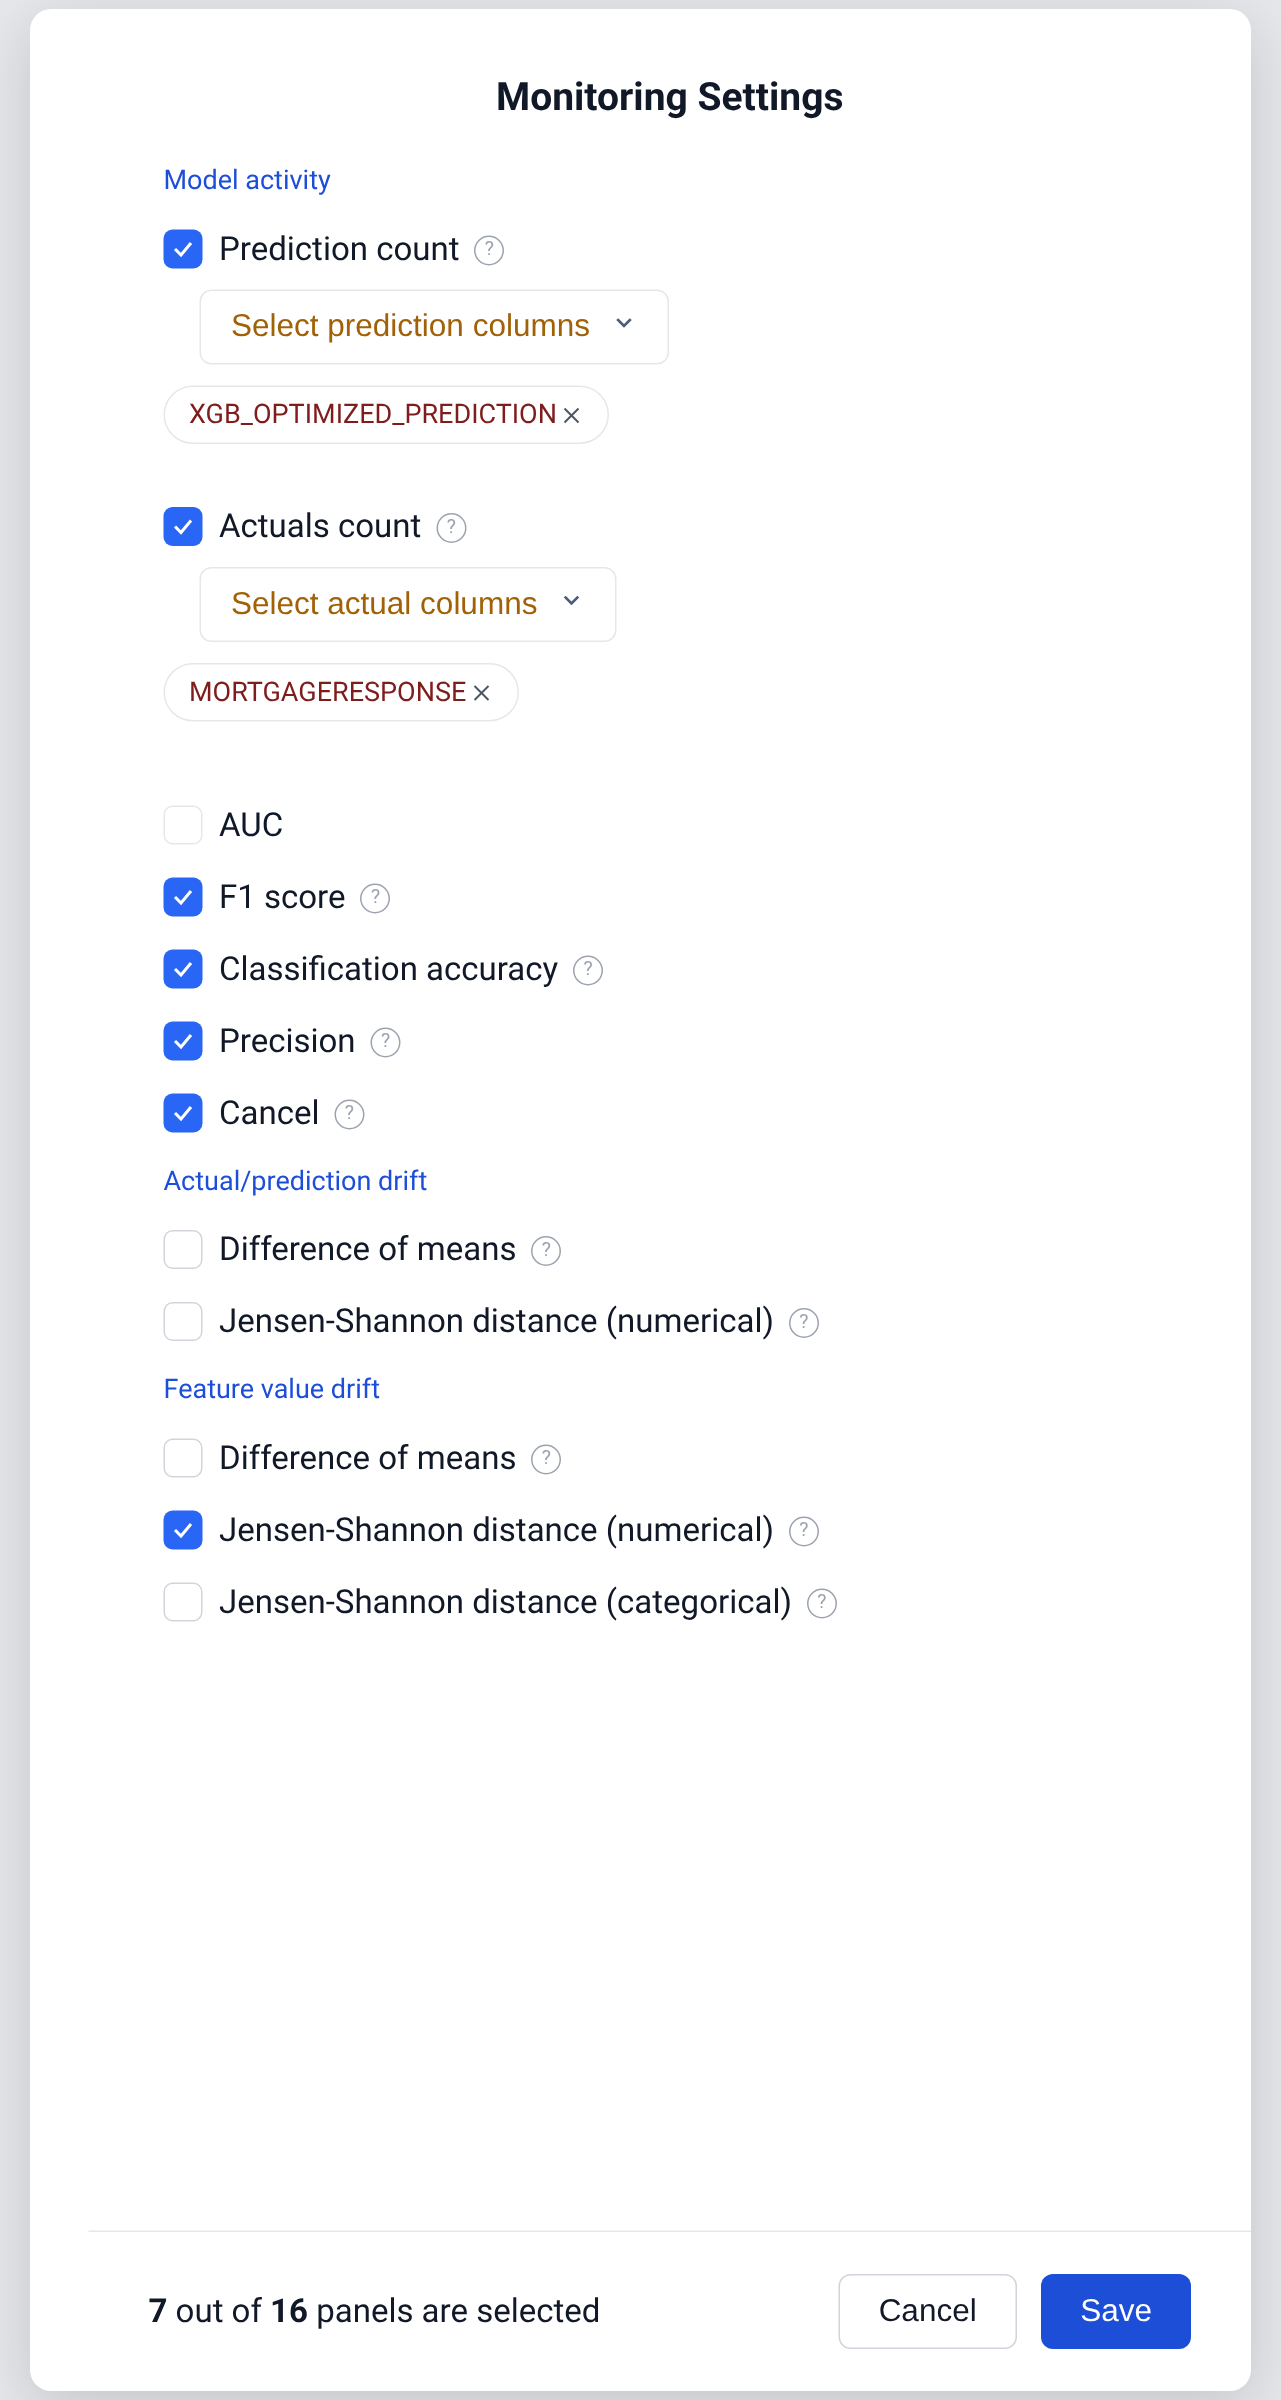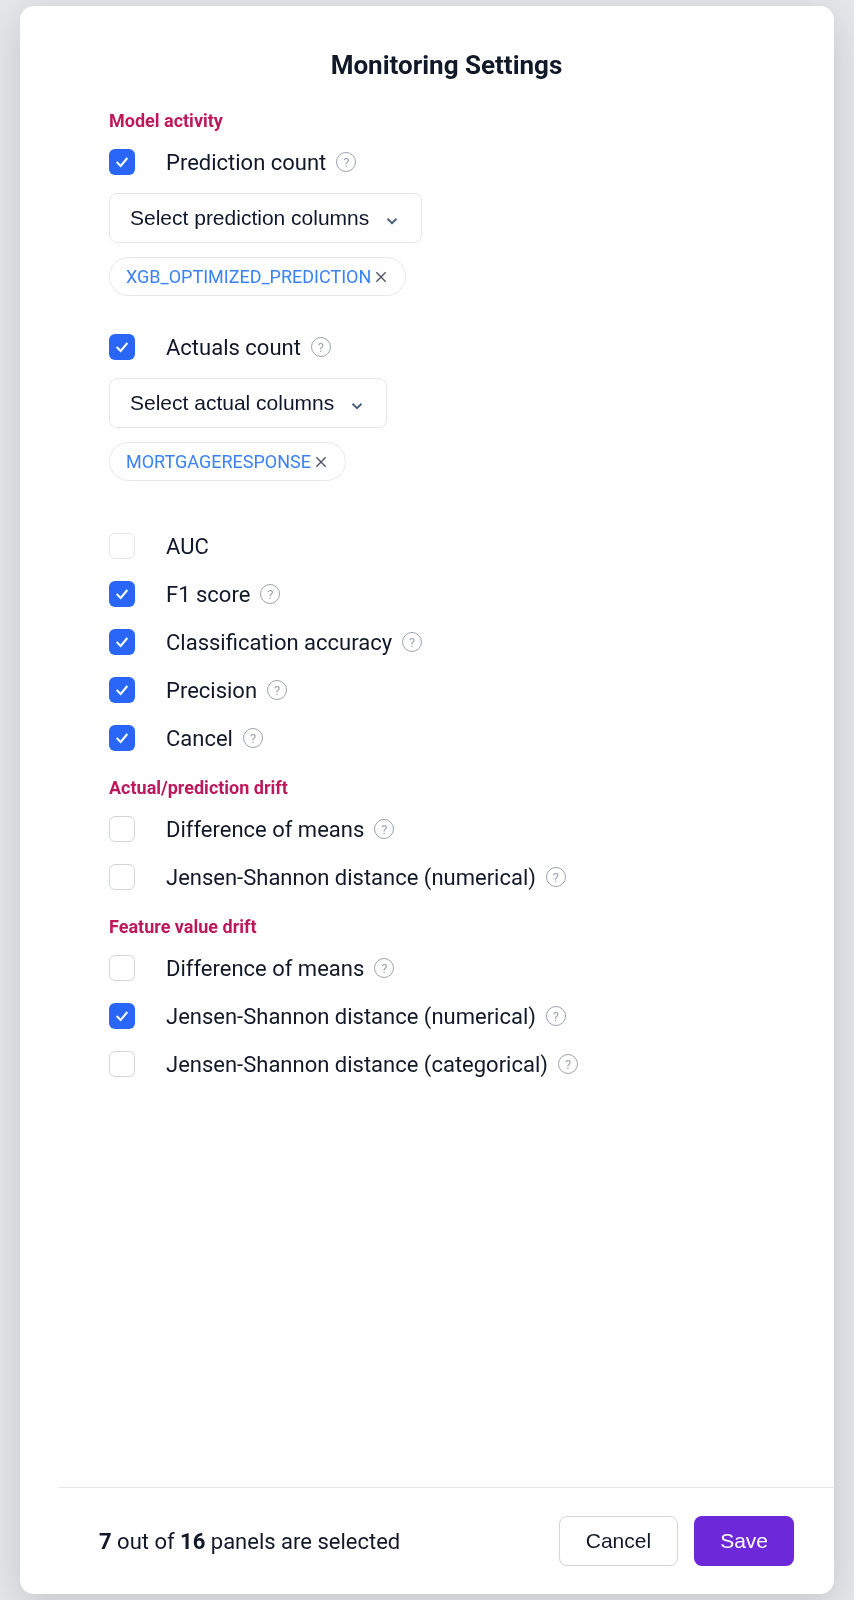--- a/index.html
+++ b/index.html
@@ -42,28 +42,28 @@
       padding: 0 50px 20px;
     }
     .section {
       margin-top: 22px;
     }
     .section:first-child {
       margin-top: 0;
     }
     .section-title {
       font-size: 18px;
-      font-weight: 700;
-      color: #be185d;
+      font-weight: 400;
+      color: #1d4ed8;
       margin-bottom: 14px;
     }
     .option-row {
       display: flex;
-      align-items: center;
-      gap: 31px;
+      align-items: flex-end;
+      gap: 11px;
       margin-bottom: 14px;
       min-height: 34px;
     }
     .checkbox {
       width: 26px;
       height: 26px;
       border-radius: 6px;
       display: flex;
       align-items: center;
       justify-content: center;
@@ -107,30 +107,31 @@
       display: inline-flex;
       align-items: center;
       justify-content: center;
       font-size: 13px;
       color: #9ca3af;
       cursor: pointer;
       flex-shrink: 0;
     }
     .select-button {
       display: inline-flex;
-      align-items: flex-end;
+      align-items: flex-start;
       gap: 14px;
       padding: 12px 20px;
       border: 1.5px solid #e5e7eb;
       border-radius: 8px;
       background: #fff;
       font-size: 21px;
-      color: #0f172a;
+      color: #a16207;
       cursor: pointer;
       margin-bottom: 14px;
+      margin-left: 24px;
     }
     .chevron-down {
       width: 18px;
       height: 18px;
       stroke: #4a5d7a;
       stroke-width: 2.5;
       fill: none;
     }
     .chip-row {
       display: flex;
@@ -139,21 +140,21 @@
       margin-bottom: 34px;
     }
     .chip {
       display: inline-flex;
       align-items: center;
       gap: 2px;
       padding: 8px 16px;
       border: 1.5px solid #e5e7eb;
       border-radius: 999px;
       font-size: 18px;
-      color: #3b82f6;
+      color: #7f1d1d;
     }
     .chip-close {
       width: 16px;
       height: 16px;
       stroke: #4b5563;
       stroke-width: 2;
       cursor: pointer;
     }
     .modal-footer {
       border-top: 1px solid #e5e7eb;
@@ -182,21 +183,21 @@
       cursor: pointer;
       border: none;
     }
     .btn-cancel {
       background: #fff;
       border: 1.5px solid #d1d5db;
       color: #111827;
       text-align: center;
     }
     .btn-save {
-      background: #6d28d9;
+      background: #1d4ed8;
       color: #fff;
     }
     .subsection {
       margin-left: 0;
       margin-bottom: 8px;
     }
     .section-gap-large {
       margin-top: 48px;
     }
   </style>

